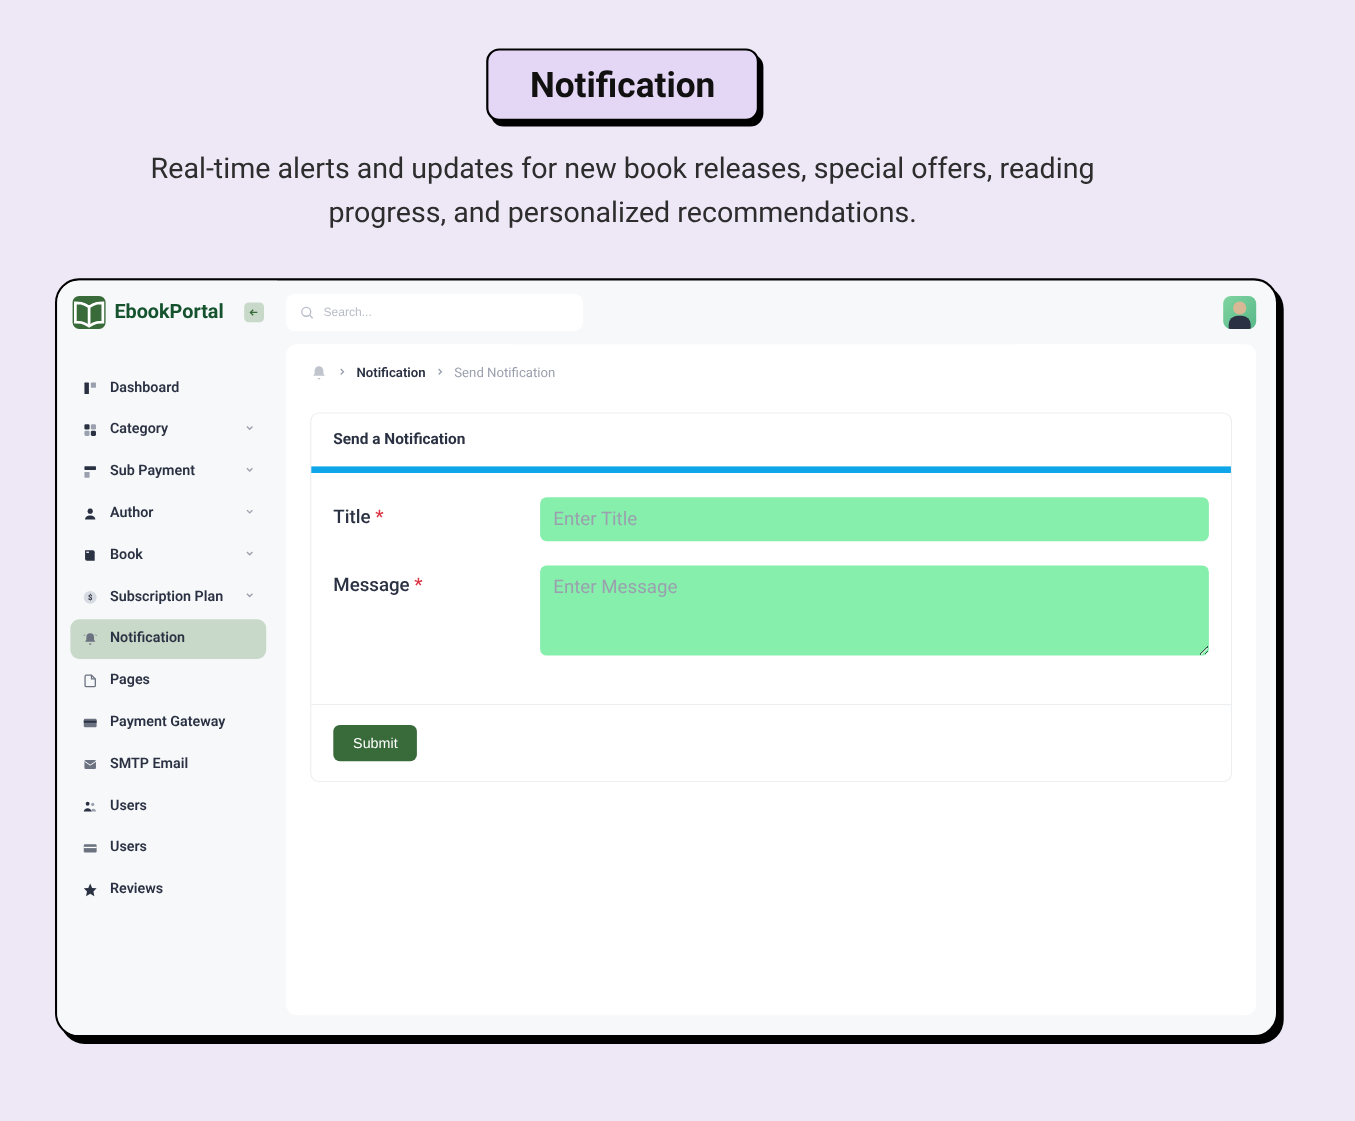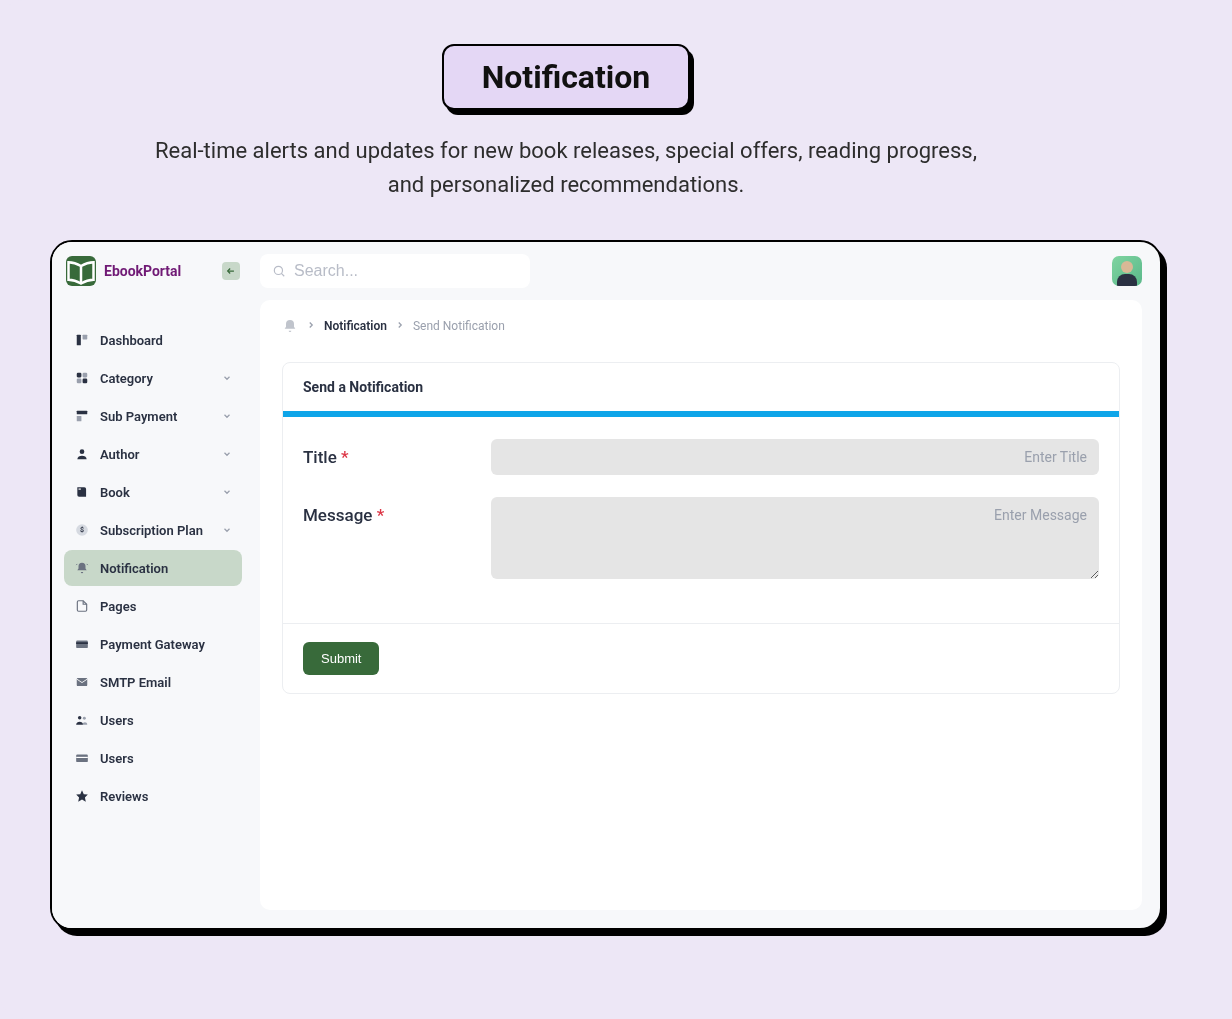--- a/index.html
+++ b/index.html
@@ -29,21 +29,21 @@
   border-radius: 12px;
   padding: 12px 38px;
   font-size: 32px;
   font-weight: 700;
   color: #111;
   position: relative;
   box-shadow: 4px 5px 0 #000;
   margin-bottom: 24px;
 }
 .subtitle {
-  font-size: 22px;
+  font-size: 26px;
   color: #2d2d2d;
   max-width: 860px;
   margin: 0 auto;
   line-height: 1.55;
   font-weight: 400;
 }
 .app-frame {
   width: 1112px;
   height: 690px;
   margin: 0 auto;
@@ -70,22 +70,22 @@
   width: 30px;
   height: 30px;
   background: #386a3a;
   border-radius: 6px;
   display: flex;
   align-items: center;
   justify-content: center;
 }
 .brand-name {
   font-weight: 700;
-  font-size: 14px;
-  color: #701a75;
+  font-size: 18px;
+  color: #14532d;
 }
 .collapse-btn {
   margin-left: auto;
   width: 18px;
   height: 18px;
   background: #c8d8c9;
   border-radius: 4px;
   display: flex;
   align-items: center;
   justify-content: center;
@@ -139,21 +139,21 @@
   border-radius: 8px;
   display: flex;
   align-items: center;
   padding: 0 12px;
   gap: 8px;
 }
 .search-box svg { width: 14px; height: 14px; color: #b8bcc7; }
 .search-input {
   border: none;
   outline: none;
-  font-size: 16px;
+  font-size: 11px;
   color: #6b7280;
   flex: 1;
   background: transparent;
 }
 .search-input::placeholder { color: #b8bcc7; }
 .avatar {
   margin-left: auto;
   width: 30px;
   height: 30px;
   border-radius: 7px;
@@ -227,29 +227,28 @@
 .form-label {
   width: 188px;
   font-size: 17px;
   font-weight: 500;
   color: #2a3142;
   padding-top: 8px;
 }
 .req { color: #dc3545; }
 .form-input, .form-textarea {
   flex: 1;
-  background: #e5e5e5;
+  background: #86efac;
   border: none;
   border-radius: 6px;
   padding: 10px 12px;
-  font-size: 14px;
+  font-size: 17px;
   color: #2a3142;
   font-family: inherit;
   outline: none;
-  text-align: right;
 }
 .form-input::placeholder, .form-textarea::placeholder { color: #9aa0ad; }
 .form-textarea { height: 82px; resize: vertical; }
 .card-footer {
   padding: 18px 20px;
   border-top: 1px solid #eceef1;
 }
 .submit-btn {
   background: #386a3a;
   color: #fff;

